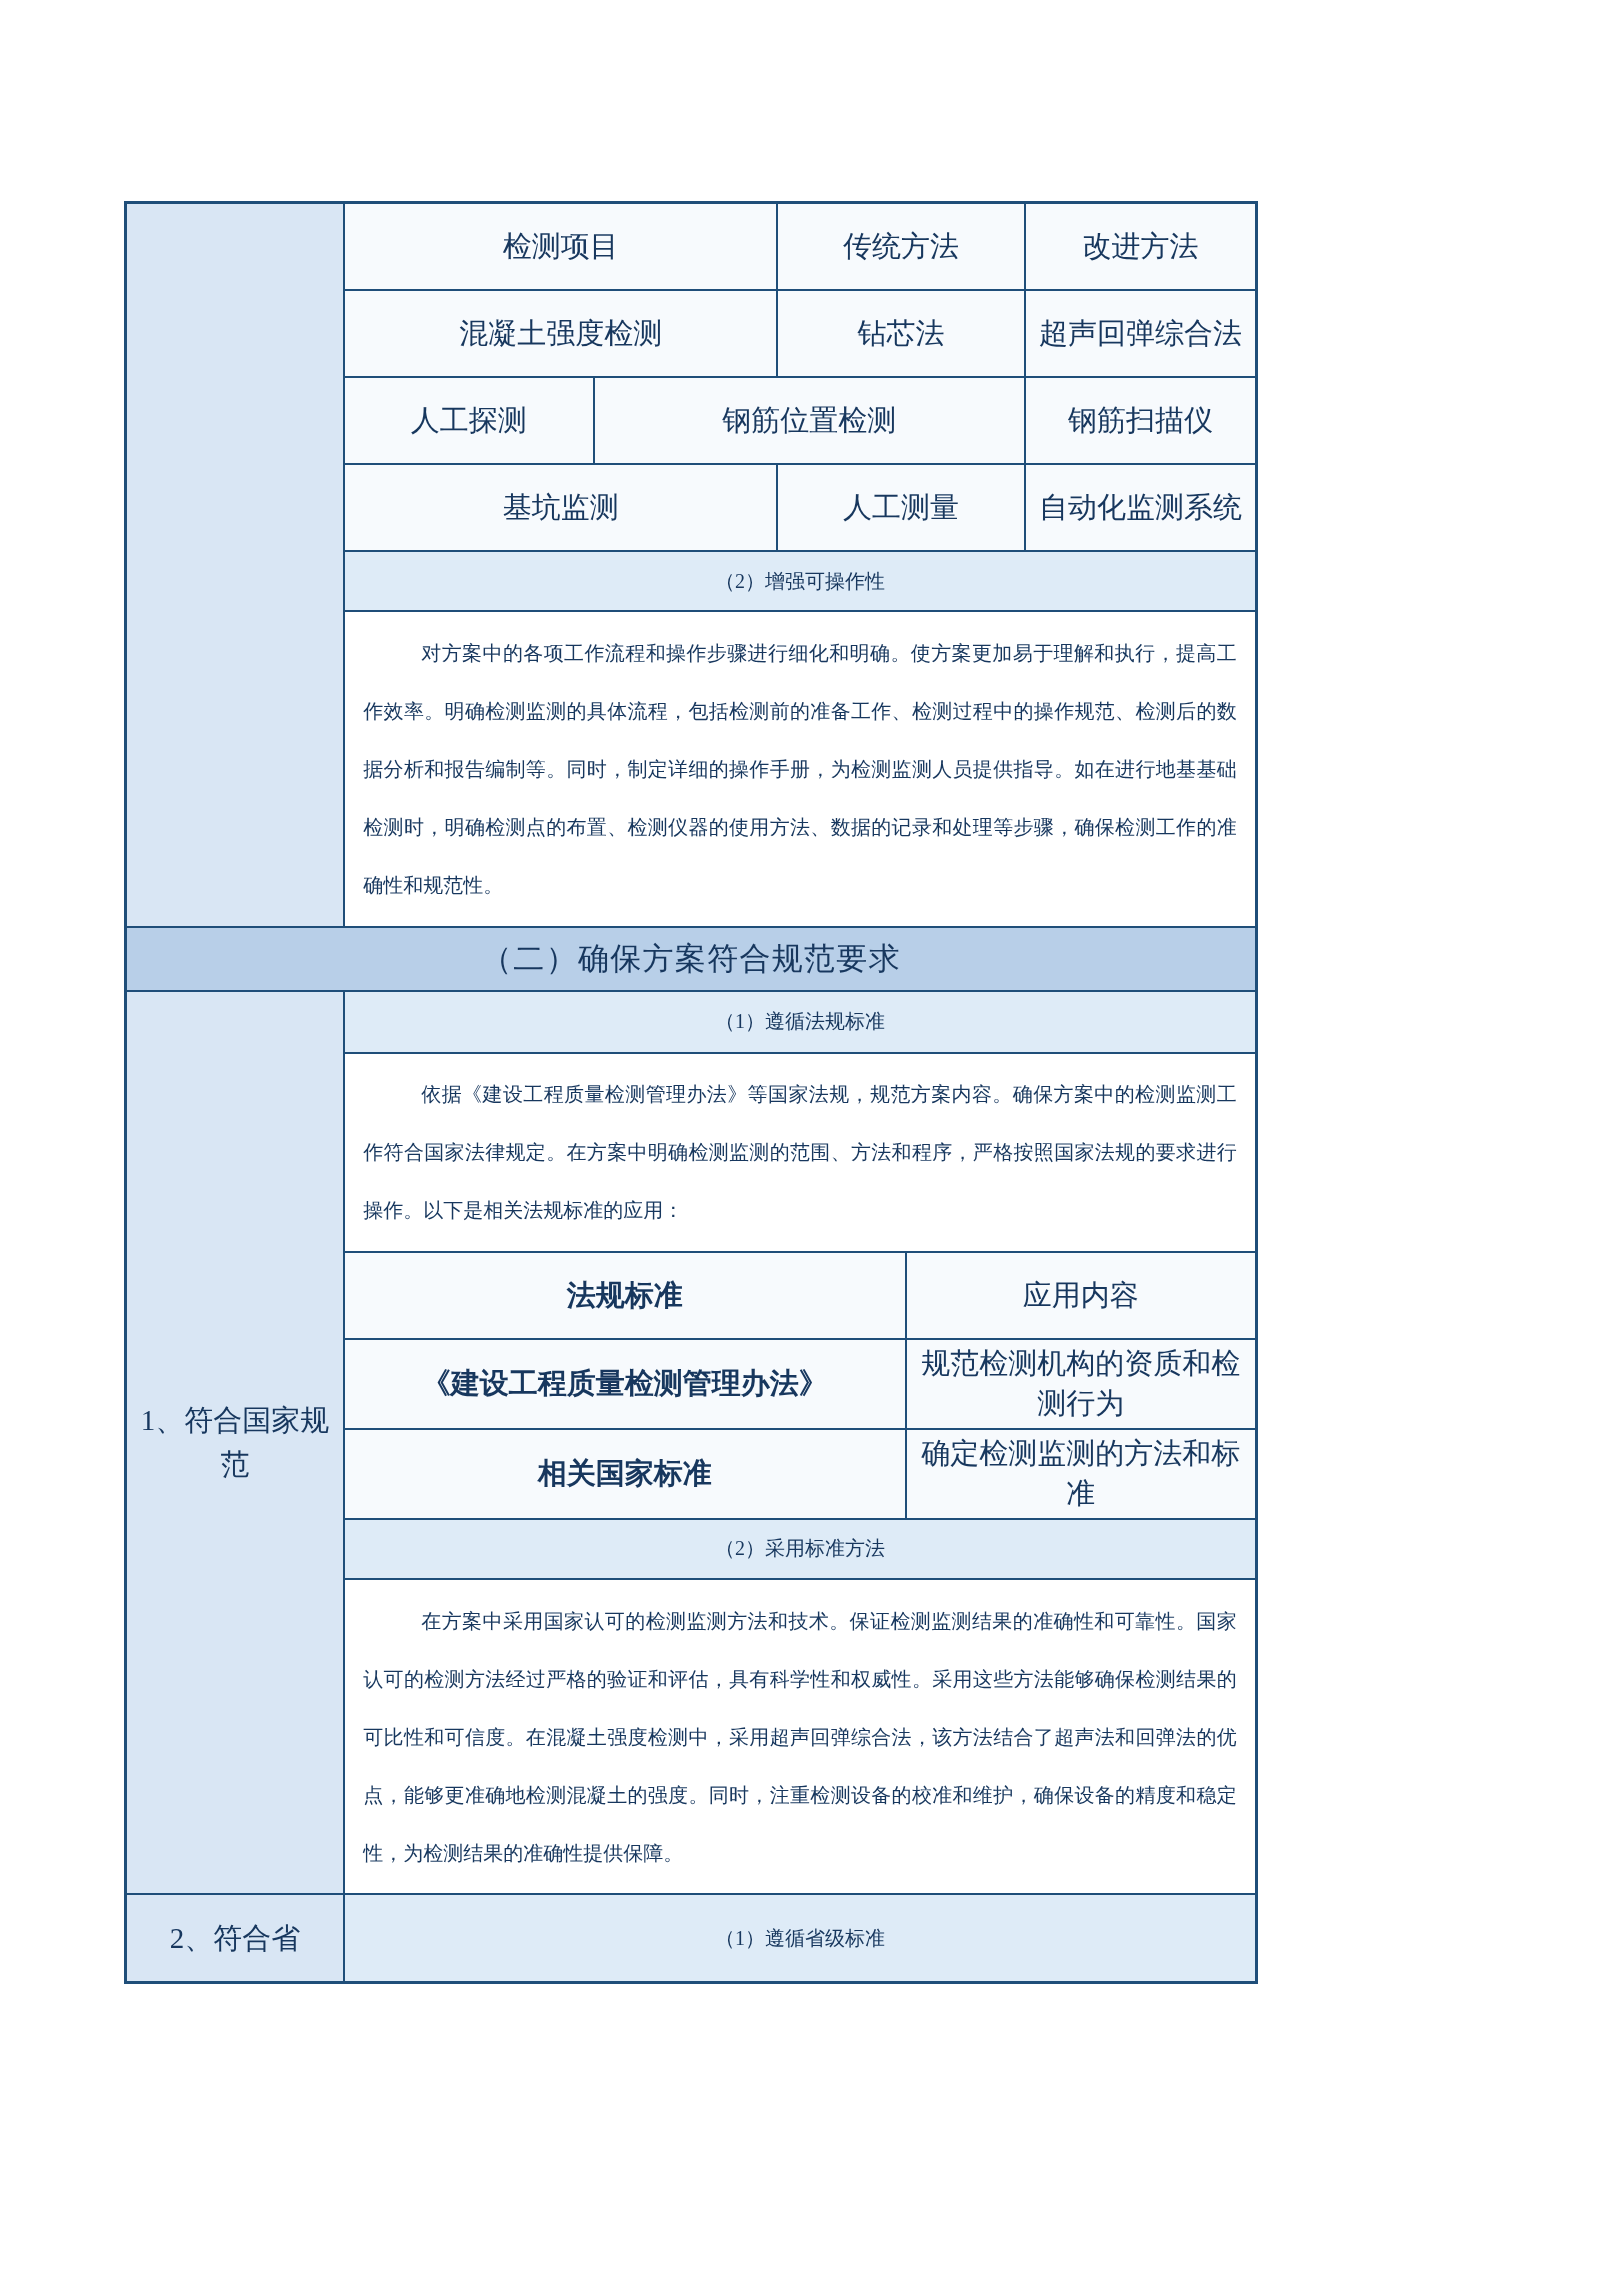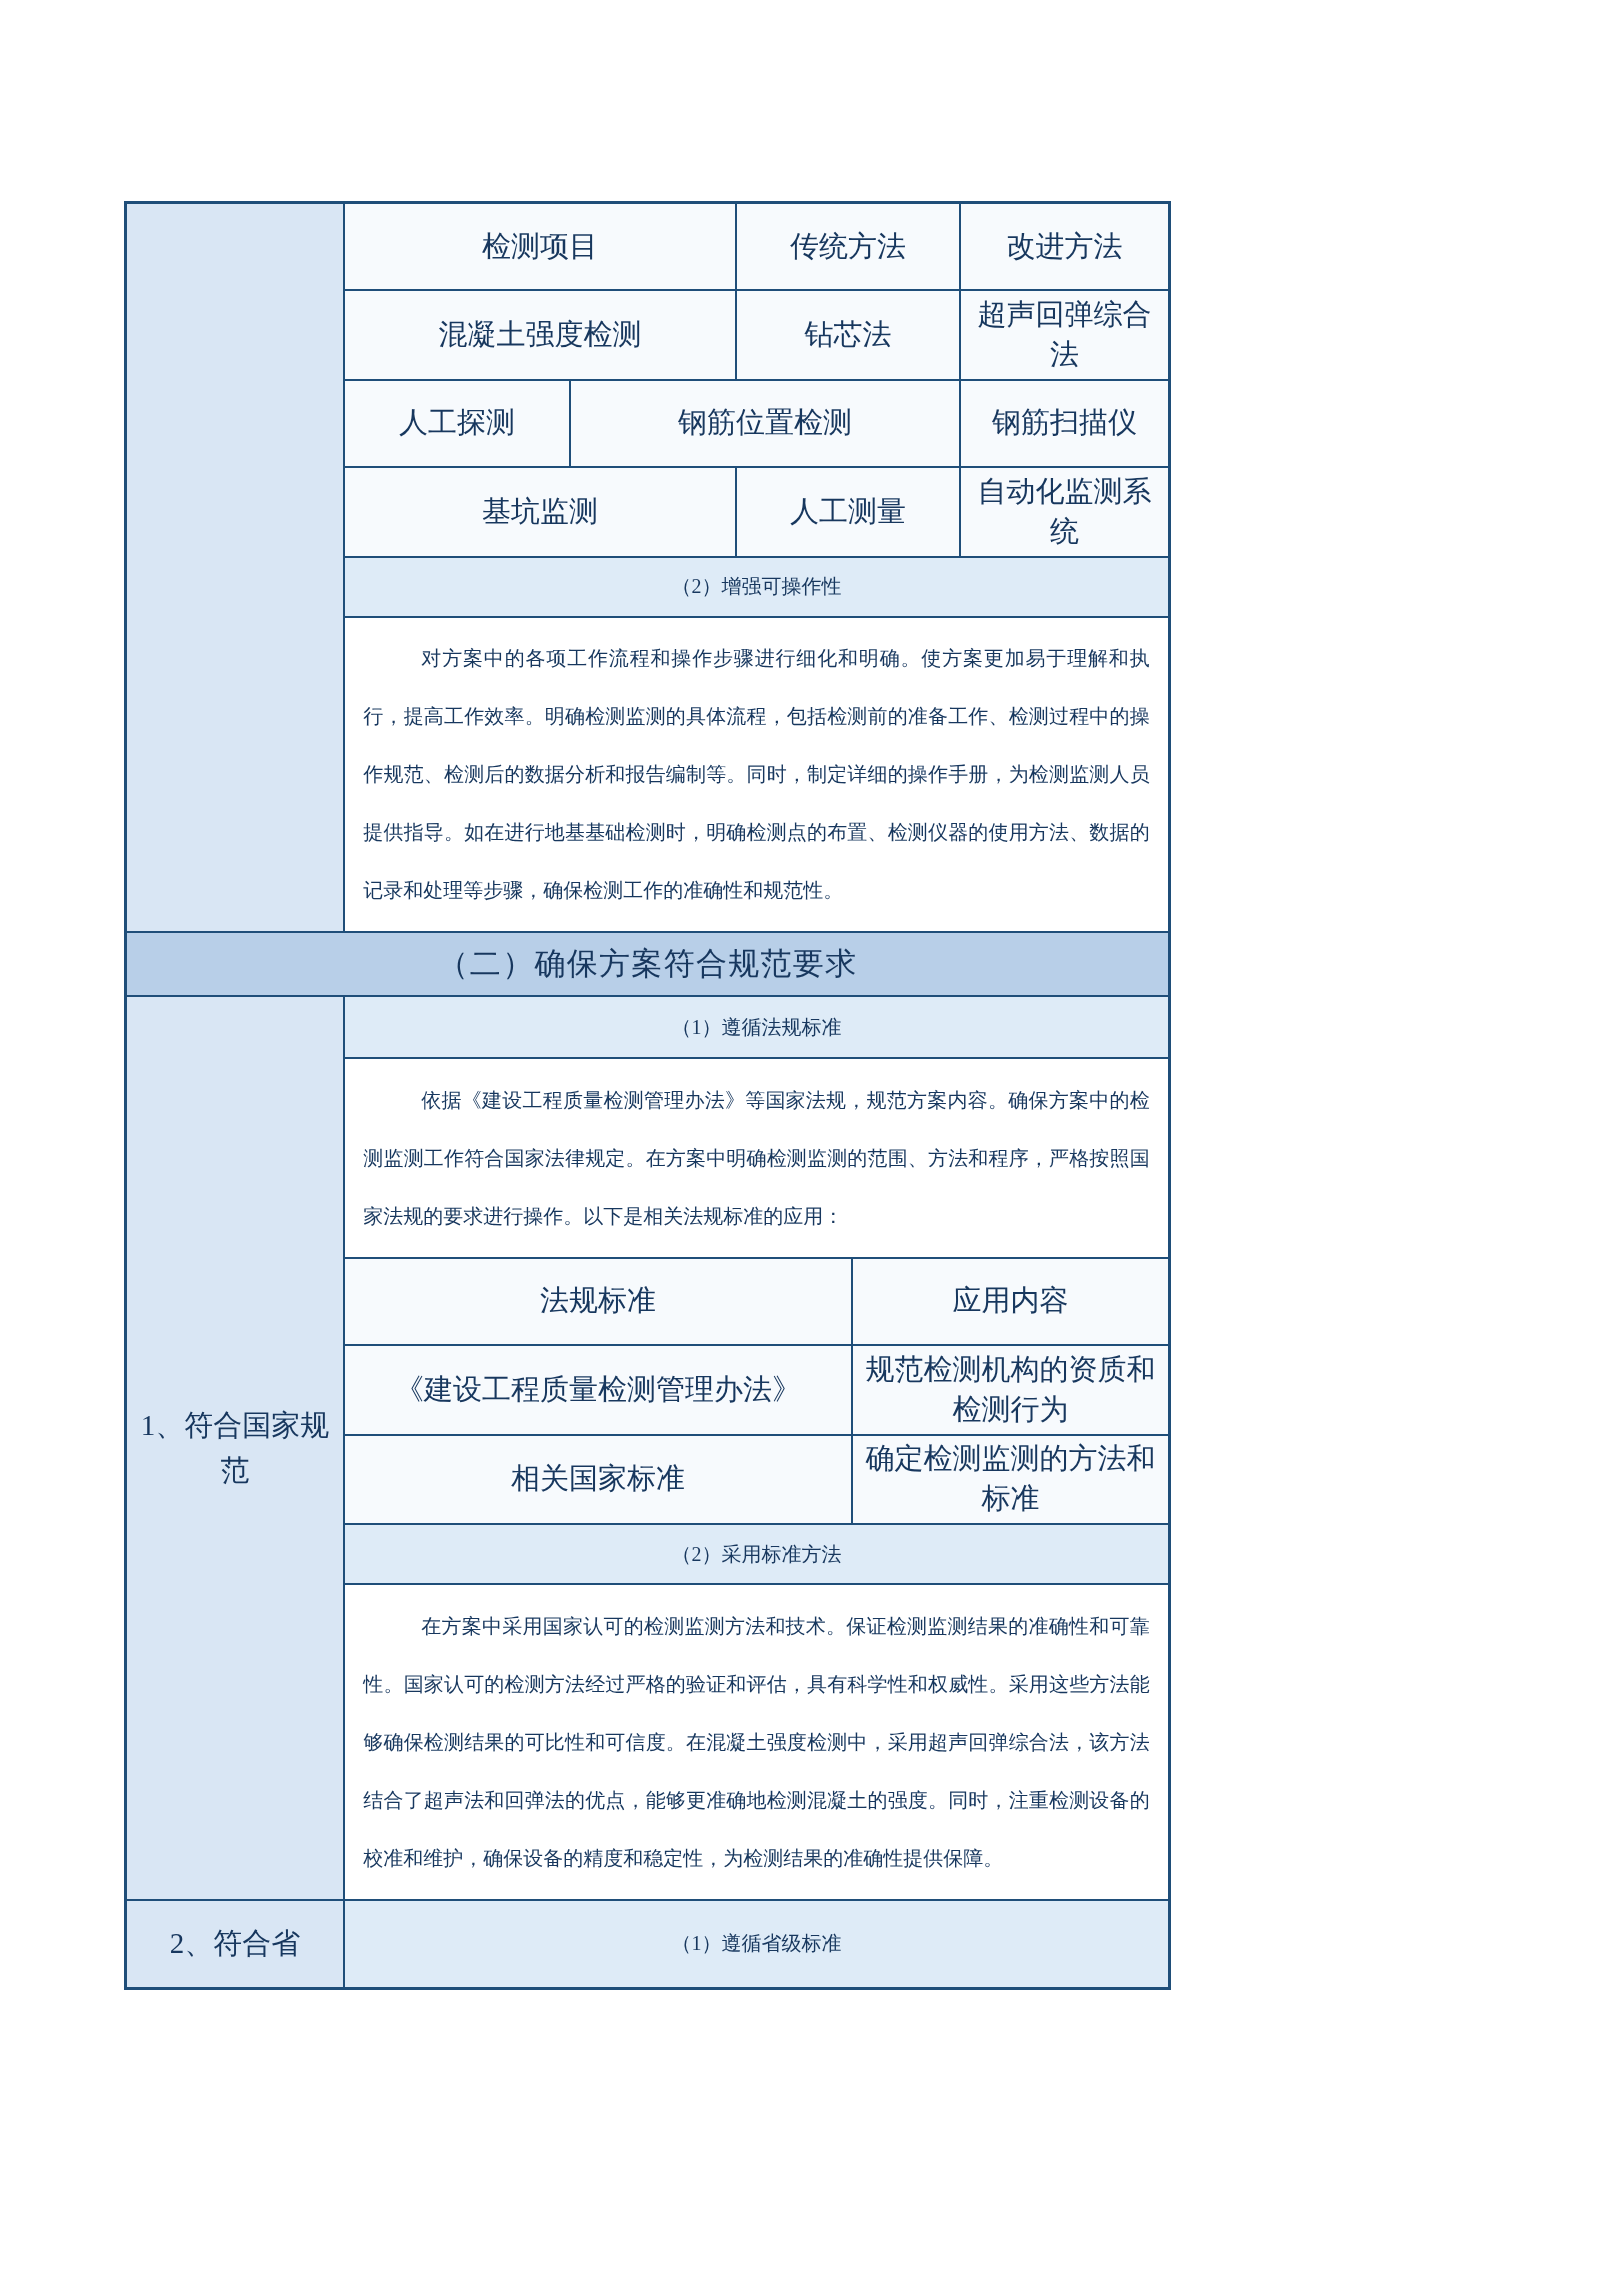--- a/index.html
+++ b/index.html
@@ -8,21 +8,21 @@
     position: relative;
     width: 1623px;
     height: 2295px;
     font-family: "Liberation Serif", "DejaVu Serif", serif;
     color: var(--text, #17375E);
   }
   .doc-table {
     position: absolute;
     left: 124px;
     top: 201px;
-    width: 1047px;
+    width: 1134px;
     border: 3.3px solid var(--border, #1F4E79);
     background: #ffffff;
   }
   .doc-table > * + * { border-top: 2.6px solid var(--border, #1F4E79); }
 
   .split-row { display: flex; align-items: stretch; }
   .label-cell {
     flex: 0 0 216px;
     width: 216px;
     background: var(--label-bg, #D9E6F4);
@@ -53,21 +53,21 @@
     min-height: 85px;
     font-size: 29px;
     background: var(--cell-bg, #F7FAFD);
     text-align: center;
     padding: 3.9px 7.9px;
   }
   .td + .td { border-left: 2.6px solid var(--border, #1F4E79); }
   .methods .c1 { flex: 0 0 47.4%; }
   .methods .c2 { flex: 0 0 27.2%; }
   .methods .c3 { flex: 1; }
-  .regs .r1 { flex: 0 0 61.5%; }
+  .regs .r1 { flex: 0 0 61.5%; font-weight: bold; }
   .regs .r2 { flex: 1; }
 
   .subheader {
     min-height: 60px;
     display: flex;
     align-items: center;
     justify-content: center;
     background: var(--subheader-bg, #DEEBF7);
     font-size: 20px;
   }

